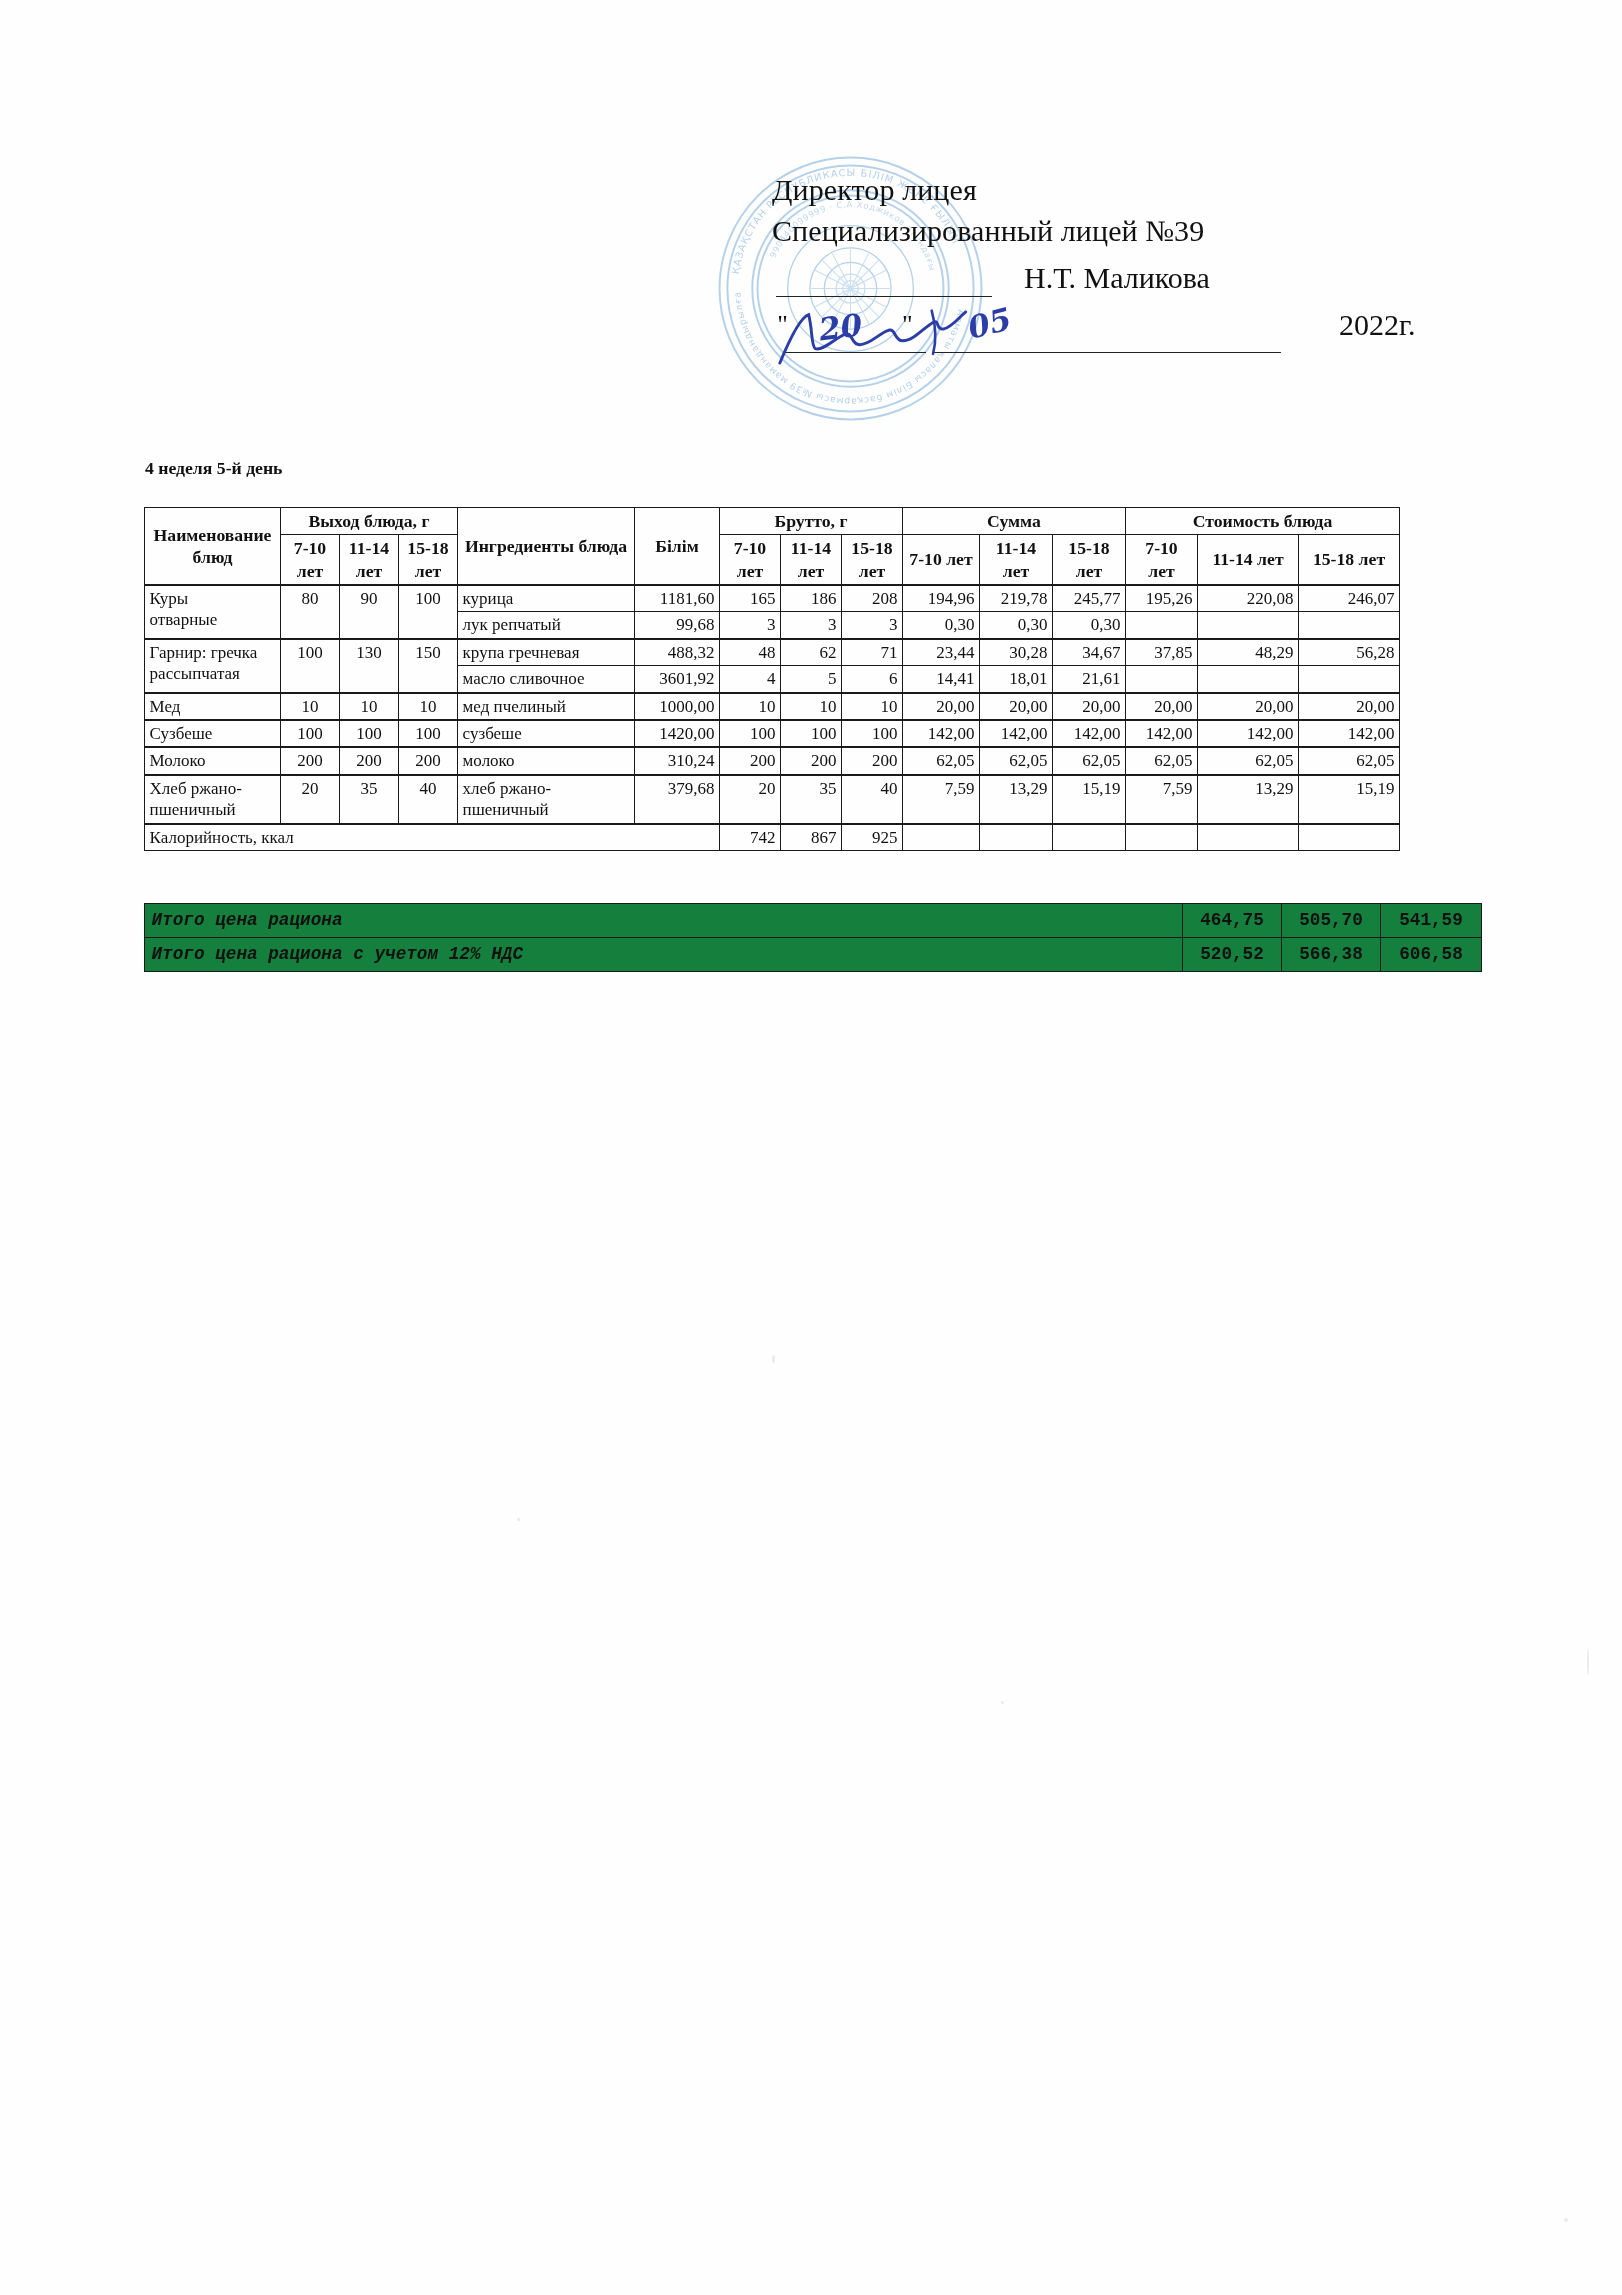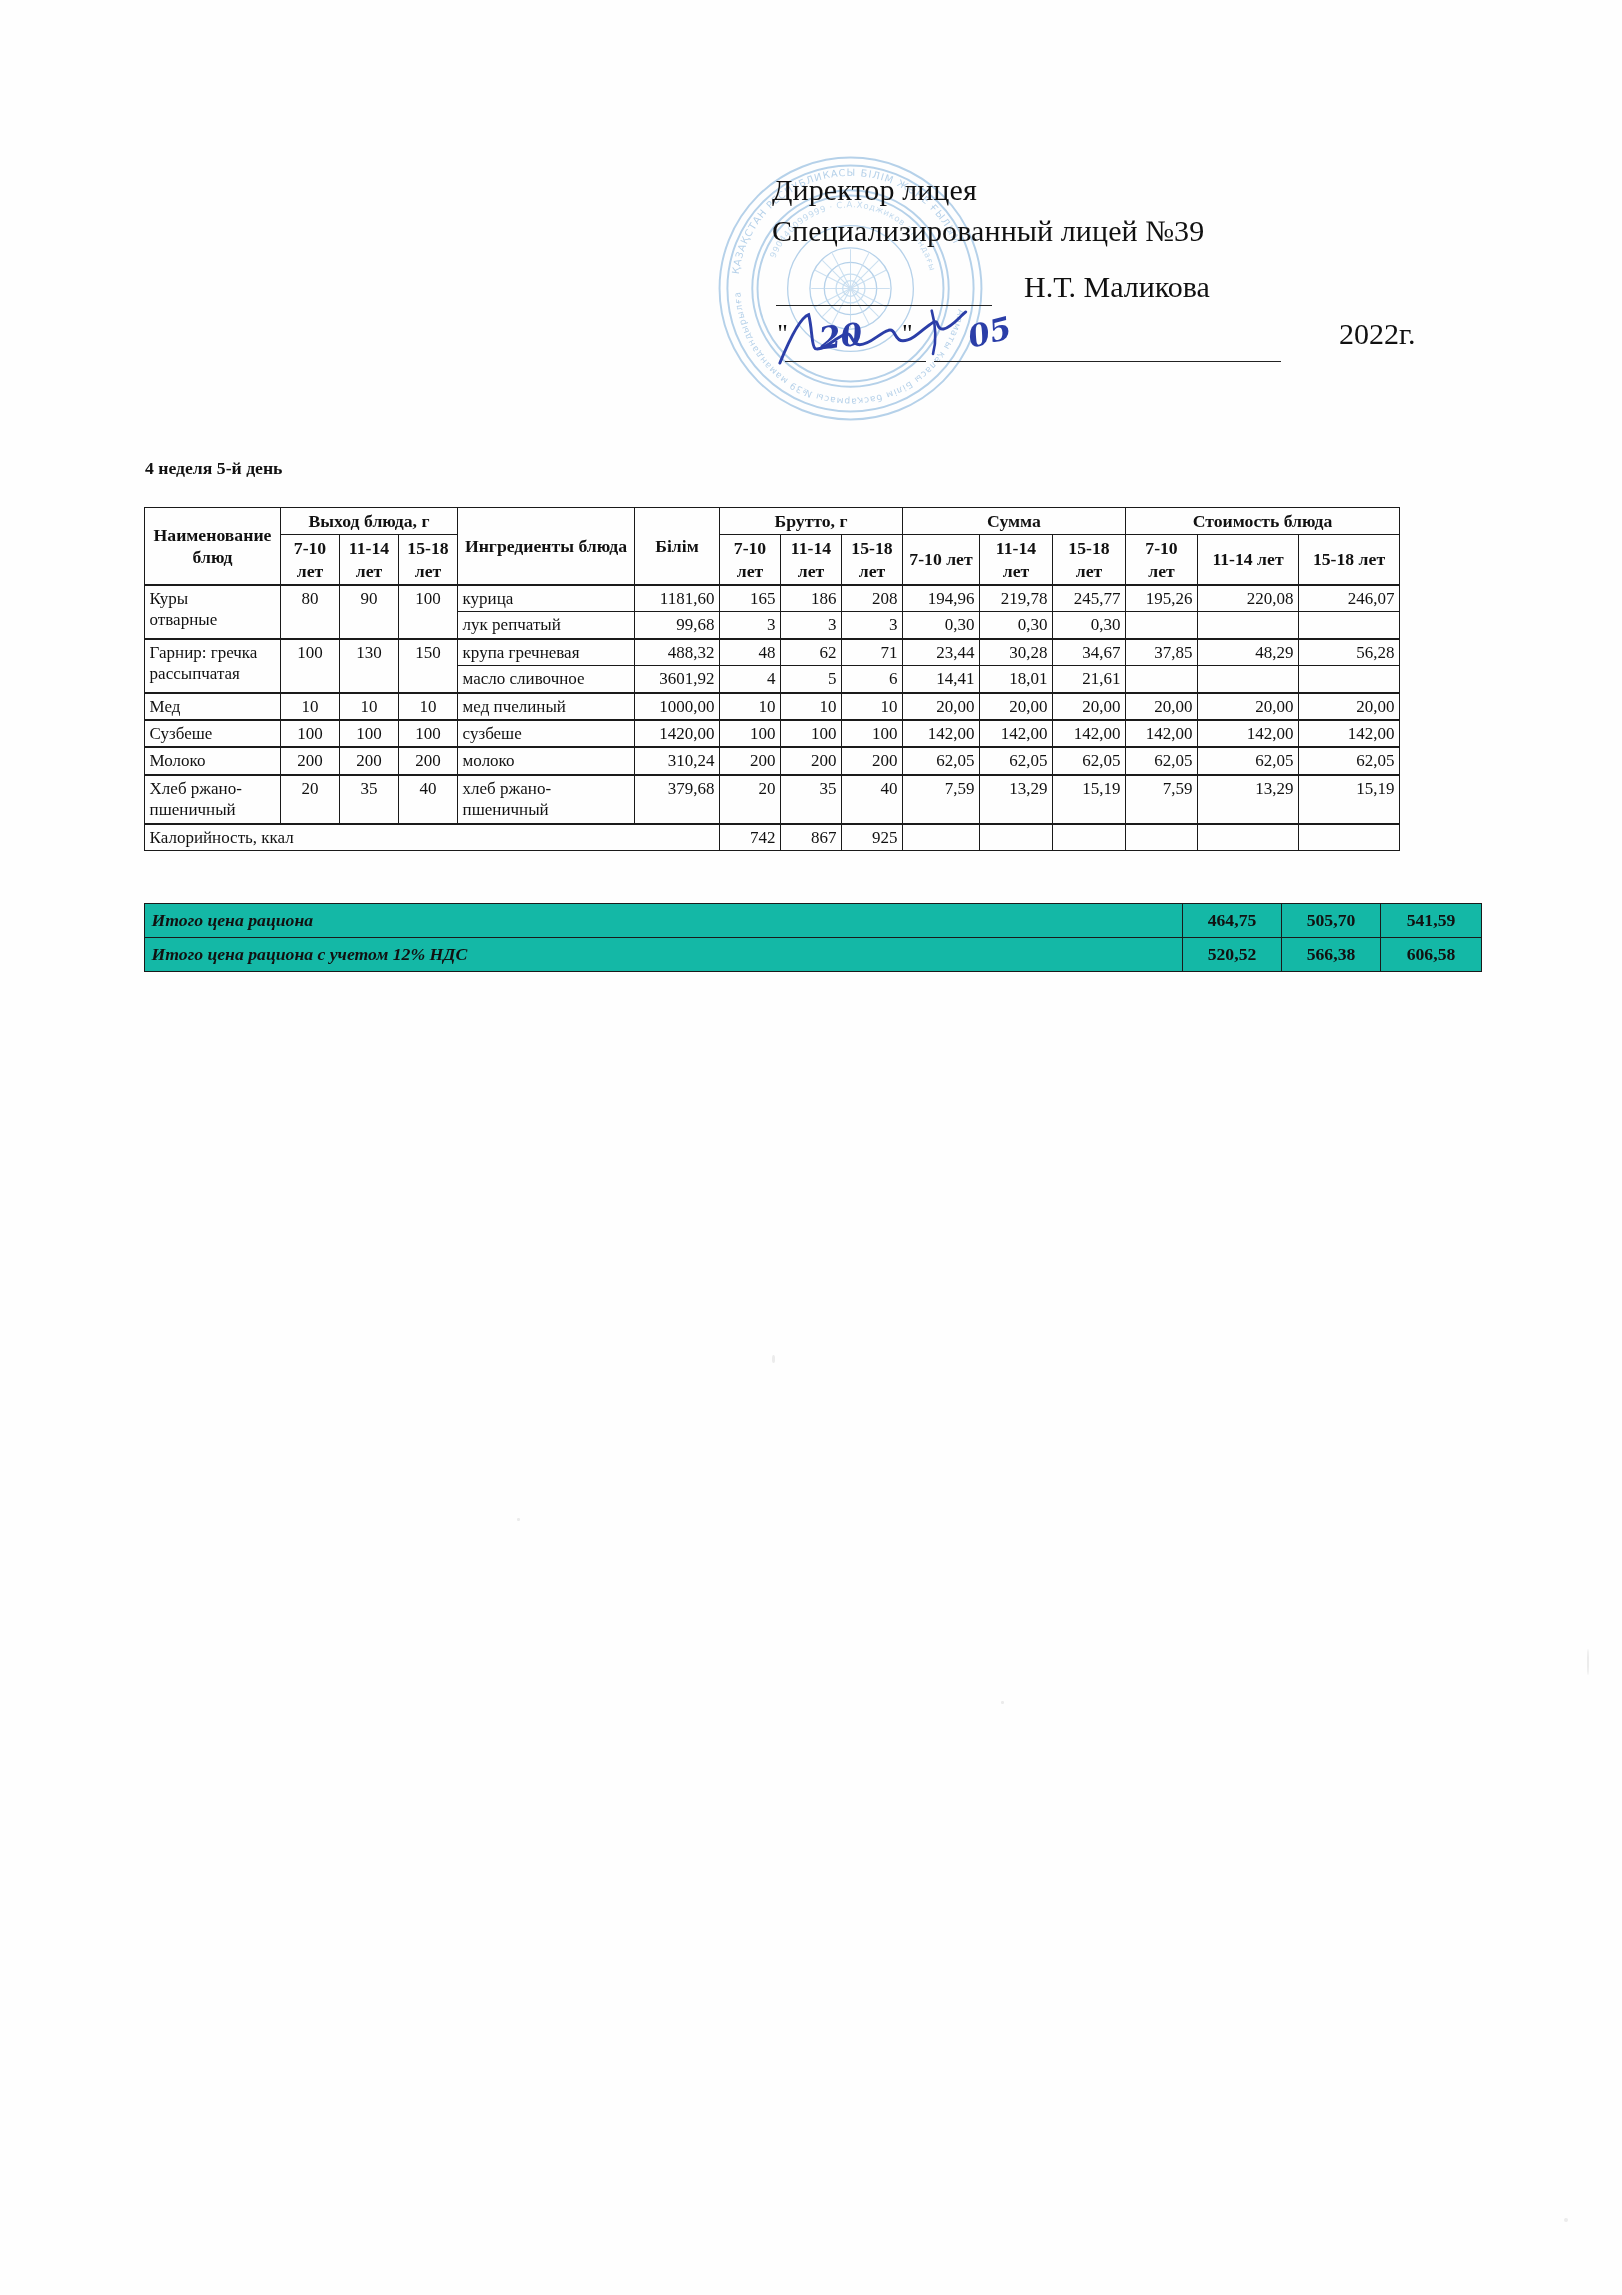--- a/index.html
+++ b/index.html
@@ -21,21 +21,21 @@
   }
   .header-line {
     font-size:30px;
     line-height:41px;
     white-space:nowrap;
     letter-spacing:0.1px;
   }
   .sig-row {
     position:relative;
     height:48px;
-    margin-top:15px;
+    margin-top:6px;
   }
   .sig-rule {
     position:absolute;
     left:3.9px; top:39px; width:216px;
     border-bottom:1.3px solid #222;
   }
   .sig-name {
     position:absolute;
     left:252px; top:3.9px;
     font-size:30px;
@@ -117,23 +117,24 @@
 
   
   .tot-wrap { position:absolute; left:144px; top:903px; }
   table.totals {
     border-collapse:collapse;
     table-layout:fixed;
     font-size:17.7px;
   }
   table.totals td {
     border:1.3px solid #1a1a1a;
-    background:#14b8a6;
+    background:#15803d;
     padding:3.9px 6.5px;
     height:25px;
+    font-family:Liberation Mono, monospace;
   }
   td.tot-label { font-style:italic; font-weight:bold; text-align:left; }
   td.tot-val   { font-weight:bold; text-align:center; }
 
   
   .speck { position:absolute; background:#d9d9d9; border-radius:50%; opacity:.5; }
 </style>
 </head>
 <body>
 

